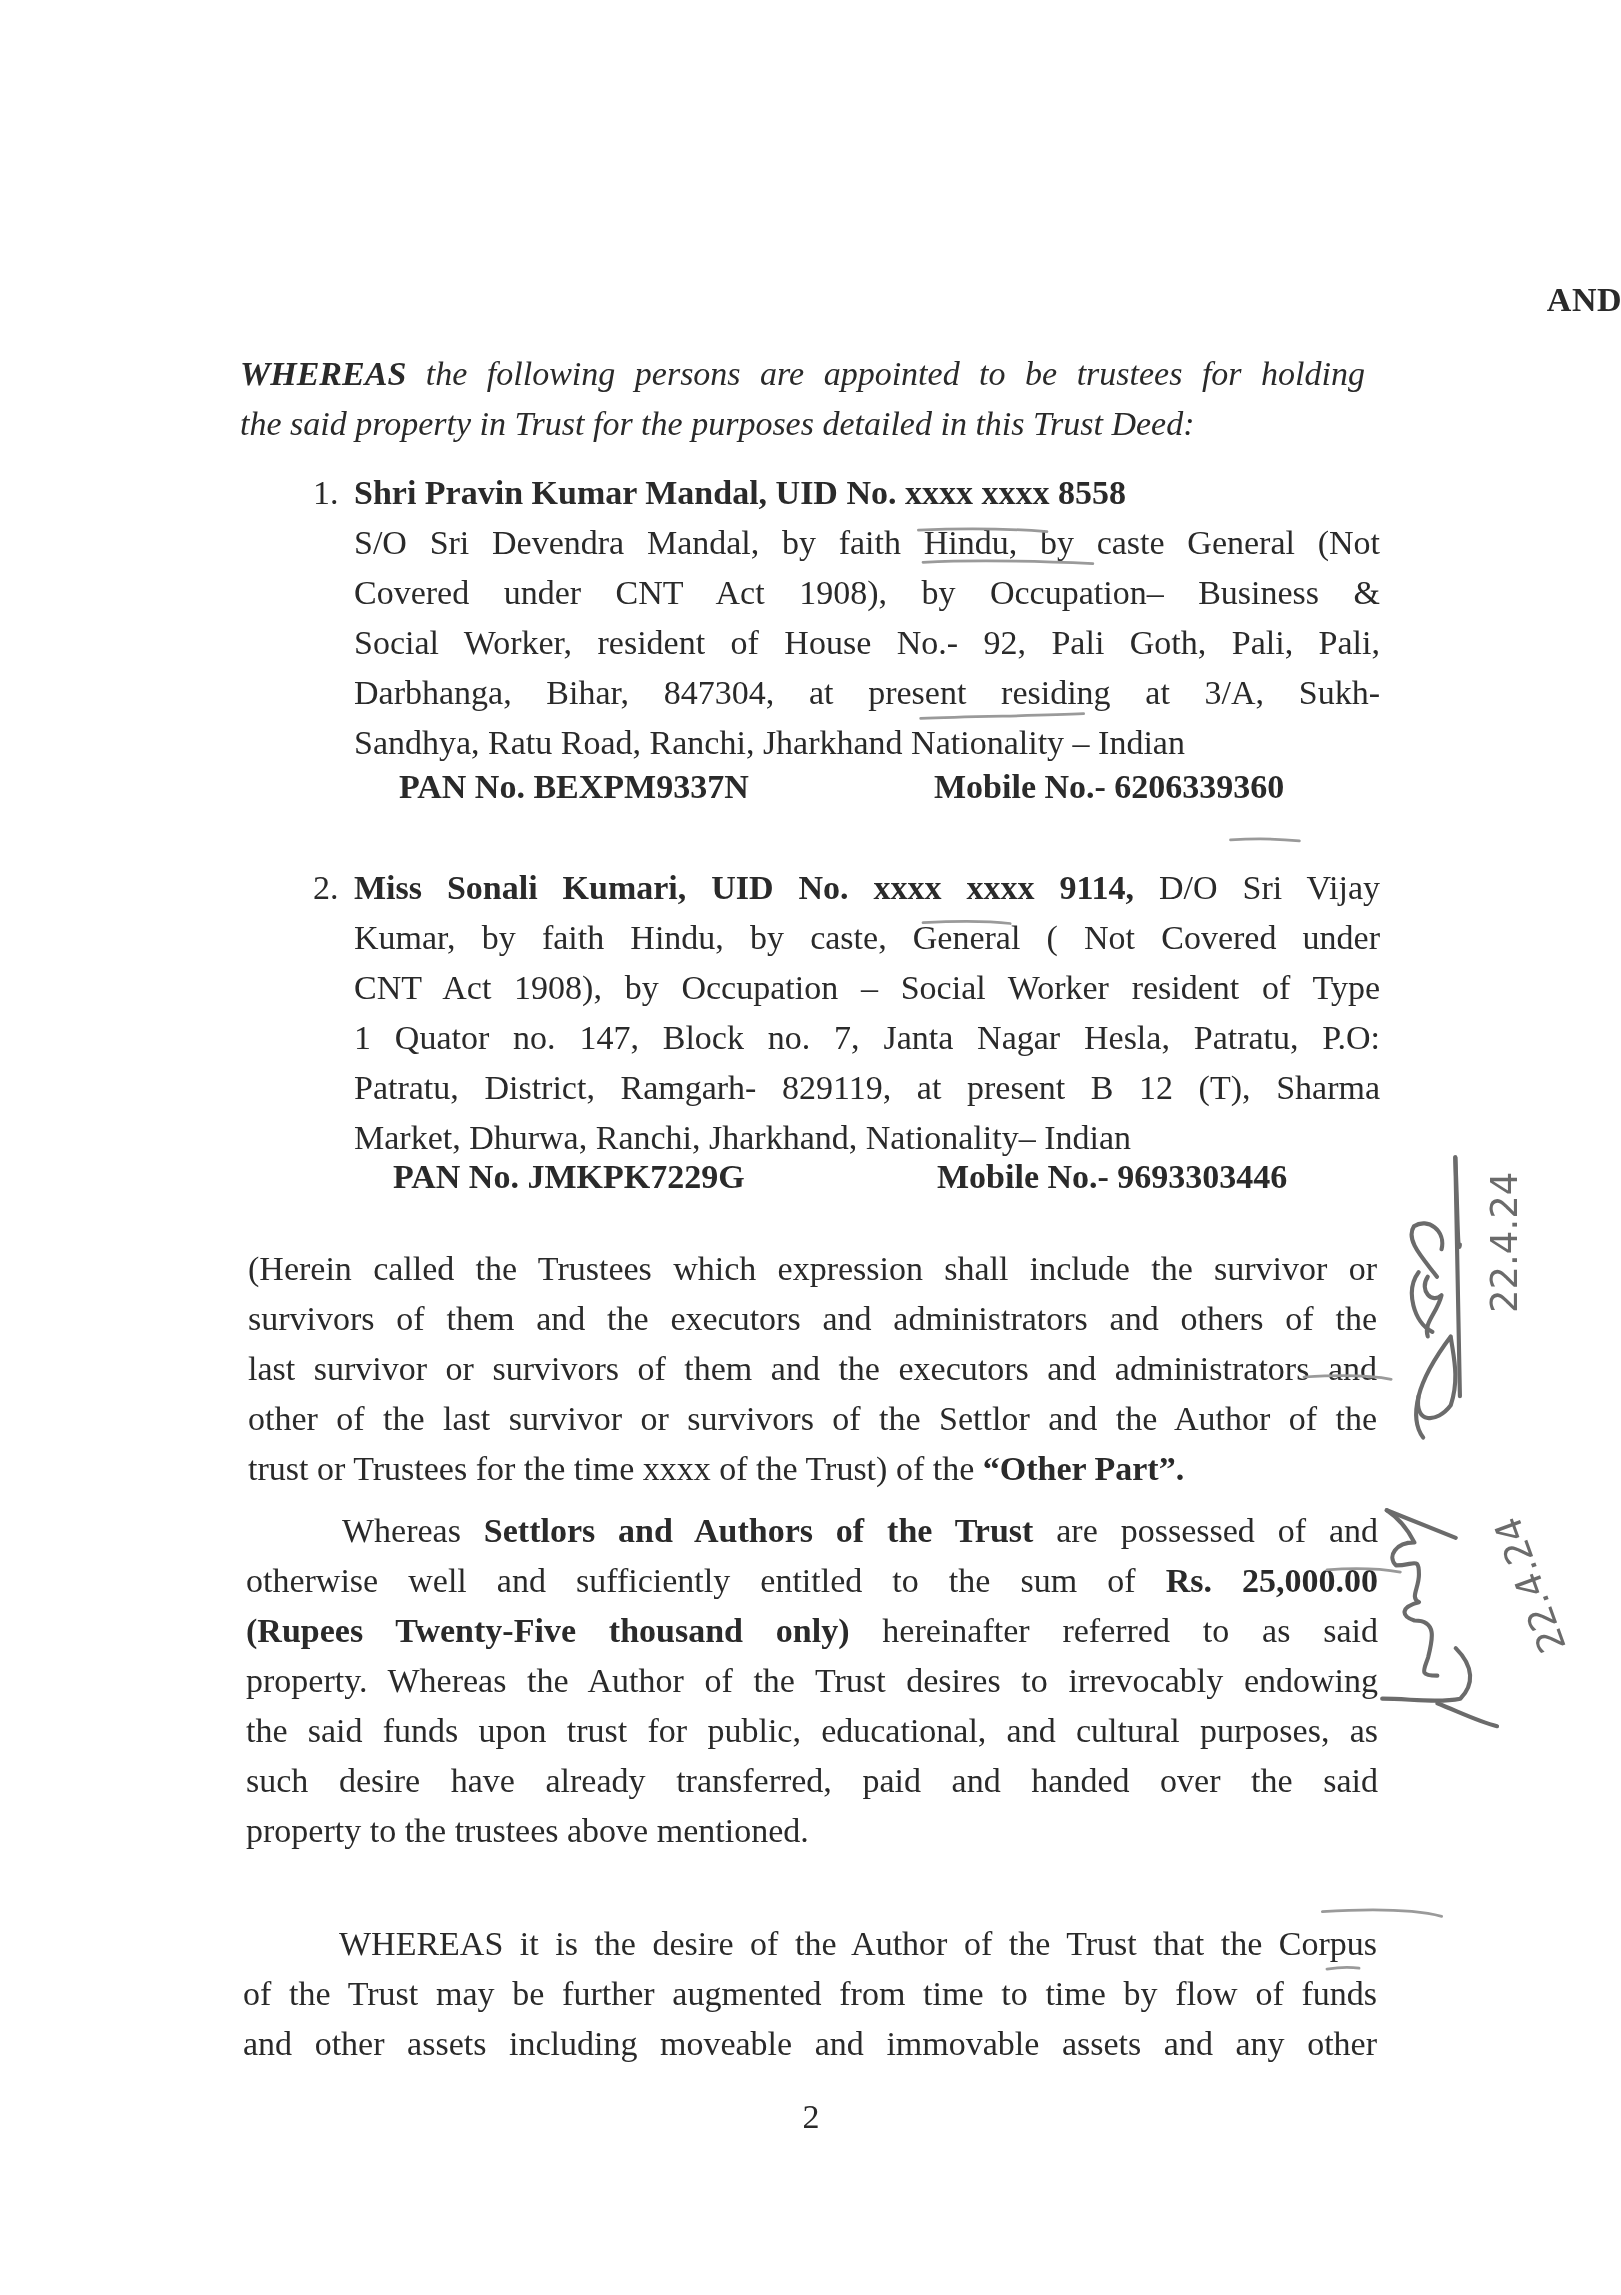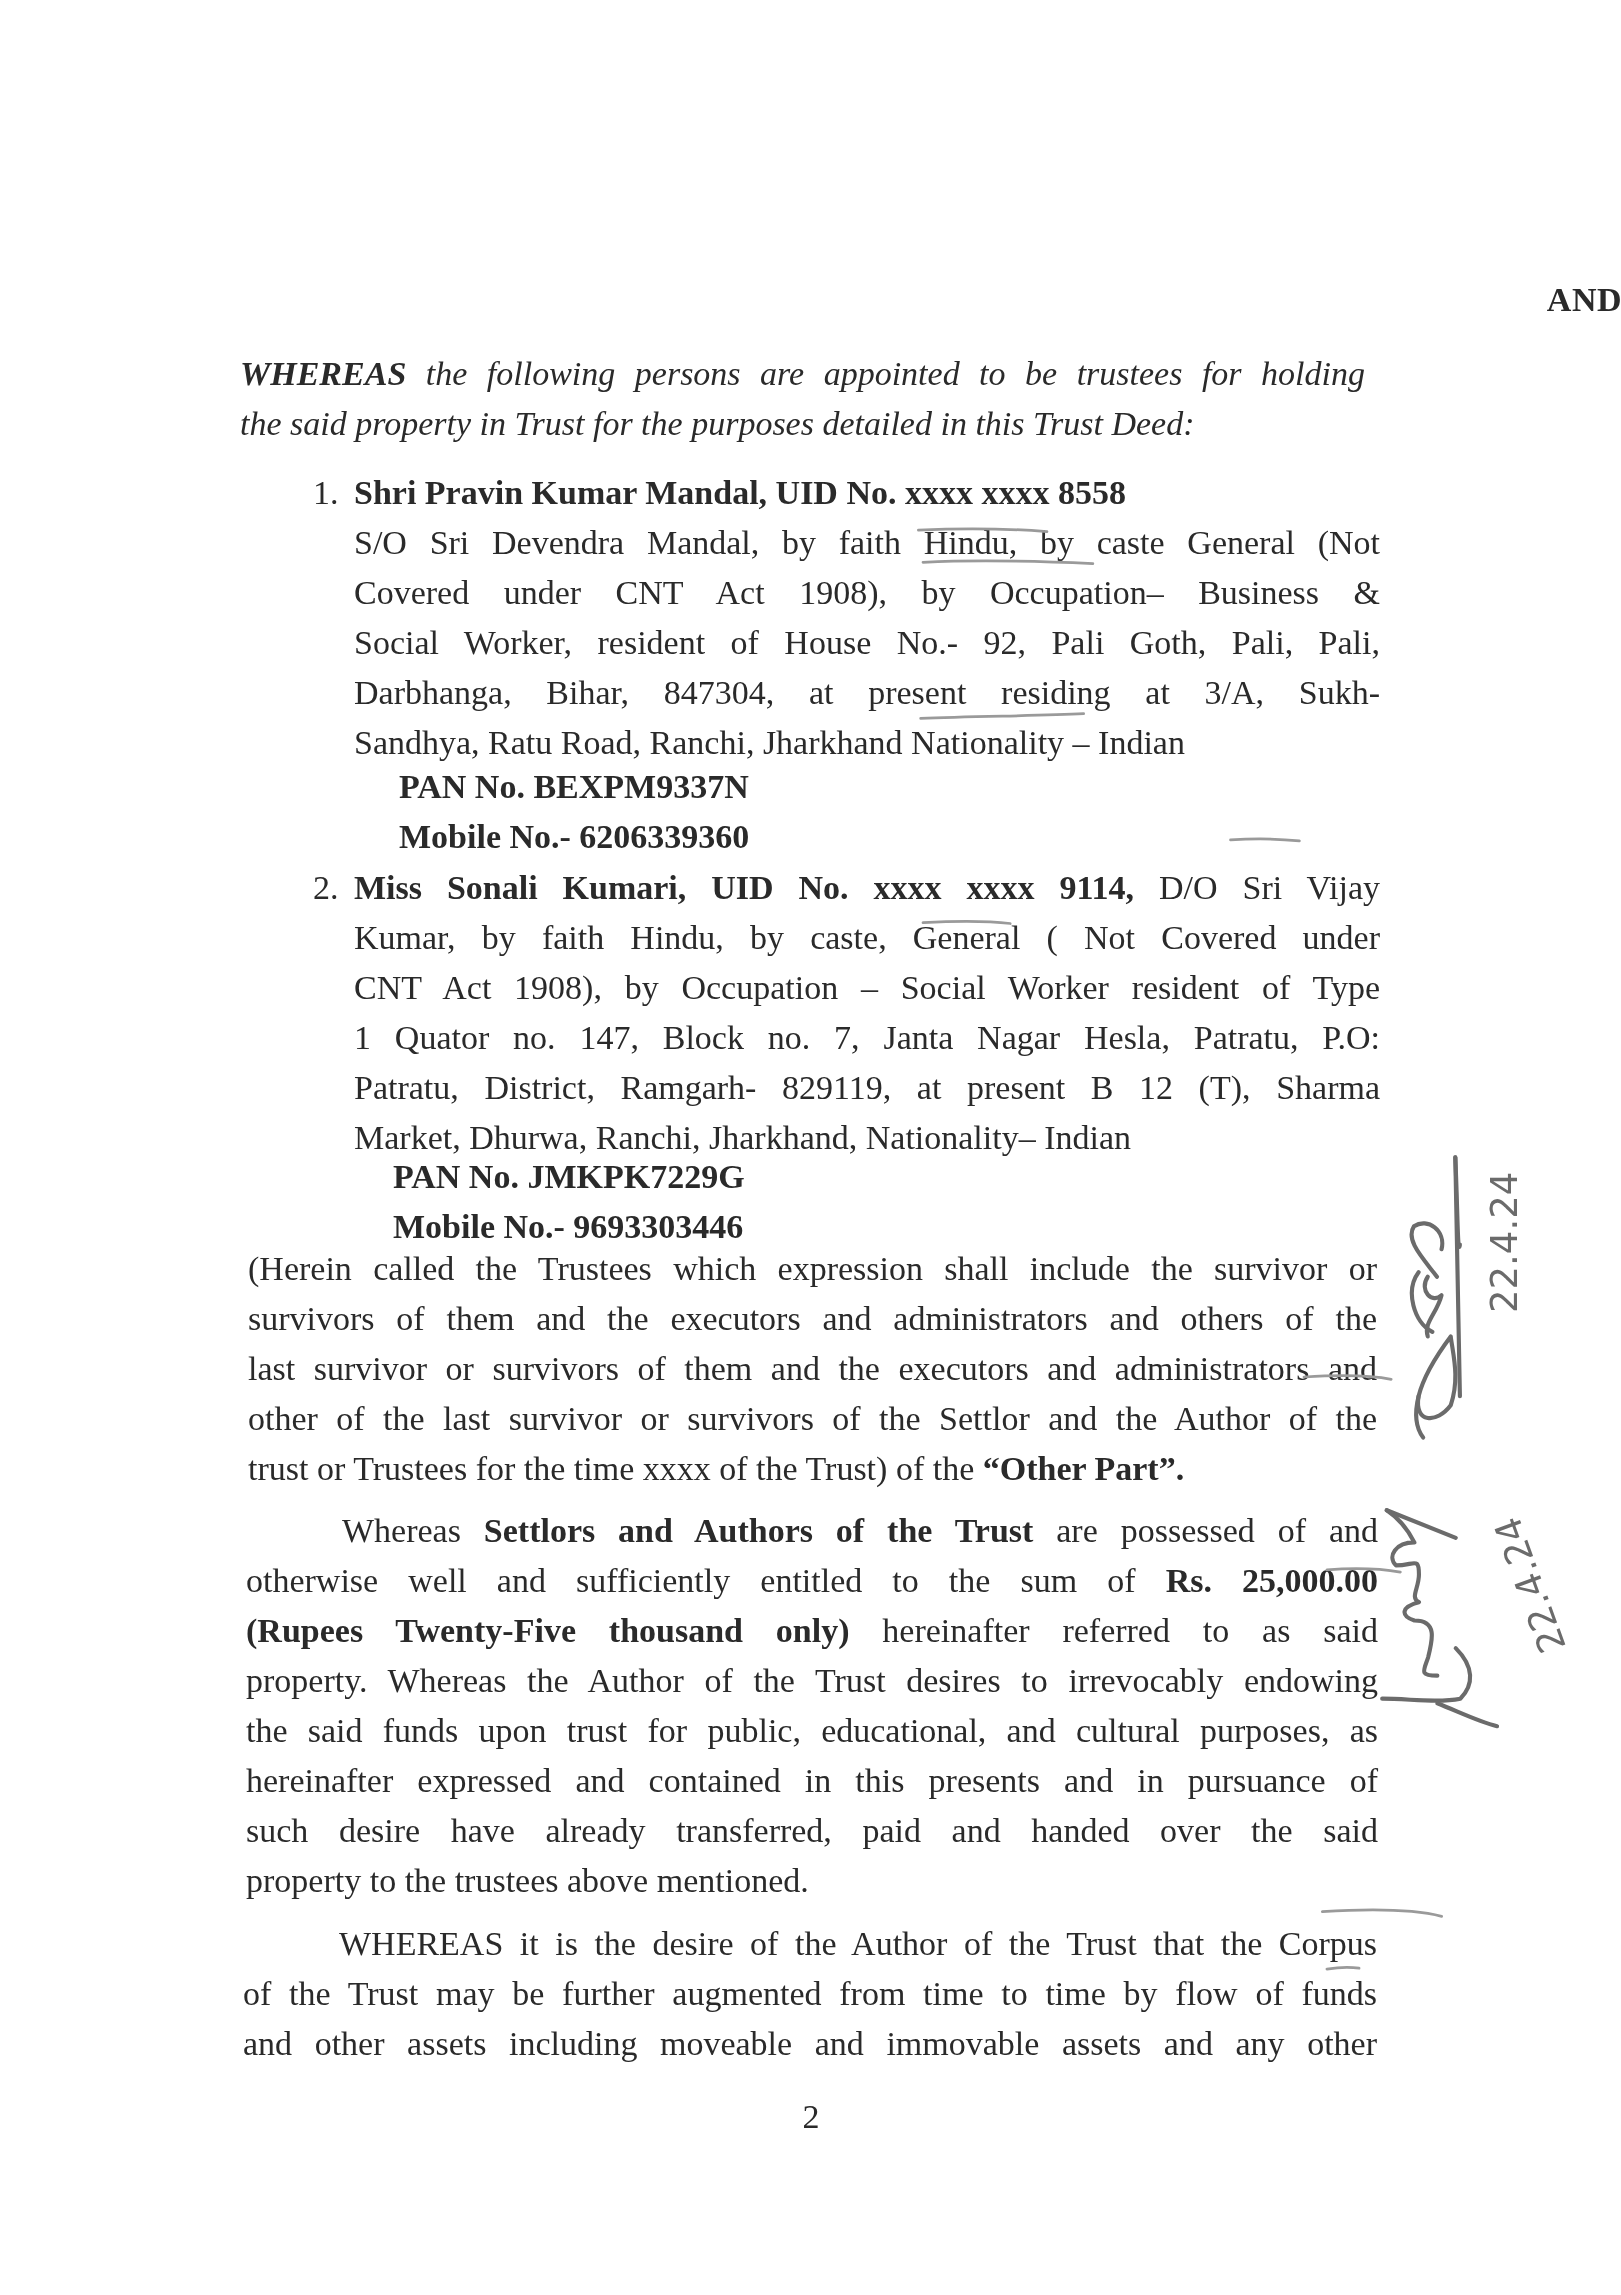--- a/index.html
+++ b/index.html
@@ -16,21 +16,21 @@
       font-size: 34px; font-weight: bold; letter-spacing: 0.5px;
     }
     .block { position: absolute; text-align: justify; text-align-last: left; }
     .block .line { display: block; white-space: nowrap; text-align: justify; text-align-last: justify; }
     .block .line.last { text-align-last: left; }
     .intro { left: 240px; top: 349px; width: 1125px; font-style: italic; }
     .item { left: 354px; width: 1026px; }
     .item-num { position: absolute; left: -41px; top: 0; }
     .item1 { top: 468px; }
     .item2 { top: 863px; }
-    .pan-row { display: flex; white-space: nowrap; flex-direction: column; }
+    .pan-row { display: flex; white-space: nowrap; }
     .pan-row .pan { width: 535px; }
     .pan-row1 { position: absolute; left: 399px; top: 762px; }
     .pan-row2 { position: absolute; left: 393px; top: 1152px; }
     .pan-row2 .pan { width: 544px; }
     .herein { left: 248px; top: 1244px; width: 1129px; }
     .whereas2 { left: 246px; top: 1506px; width: 1132px; }
     .whereas3 { left: 243px; top: 1919px; width: 1134px; }
     .indent { display: inline-block; width: 96px; }
     .page-number {
       position: absolute; left: 0; width: 1622px; top: 2098px; text-align: center; font-size: 34px;
@@ -90,21 +90,20 @@
     <span class="line">other of the last survivor or survivors of the Settlor and the Author of the</span>
     <span class="line last"><span>trust or Trustees for the time xxxx of the Trust) of the </span><b>“Other Part”</b><b>.</b></span>
   </div>
 
   <div class="block whereas2 txt">
     <span class="line"><span class="indent"></span><span>Whereas </span><b>Settlors and Authors of the Trust</b><span> are possessed of and</span></span>
     <span class="line"><span>otherwise well and sufficiently entitled to the sum of </span><b>Rs. 25,000.00</b></span>
     <span class="line"><b>(Rupees Twenty-Five thousand only)</b><span> hereinafter referred to as said</span></span>
     <span class="line">property. Whereas the Author of the Trust desires to irrevocably endowing</span>
     <span class="line">the said funds upon trust for public, educational, and cultural purposes, as</span>
-    <span class="line">hereinafter expressed and contained in this presents and in pursuance of</span>
     <span class="line">such desire have already transferred, paid and handed over the said</span>
     <span class="line last">property to the trustees above mentioned.</span>
   </div>
 
   <div class="block whereas3 txt">
     <span class="line"><span class="indent"></span><span>WHEREAS it is the desire of the Author of the Trust that the Corpus</span></span>
     <span class="line">of the Trust may be further augmented from time to time by flow of funds</span>
     <span class="line">and other assets including moveable and immovable assets and any other</span>
   </div>
 

